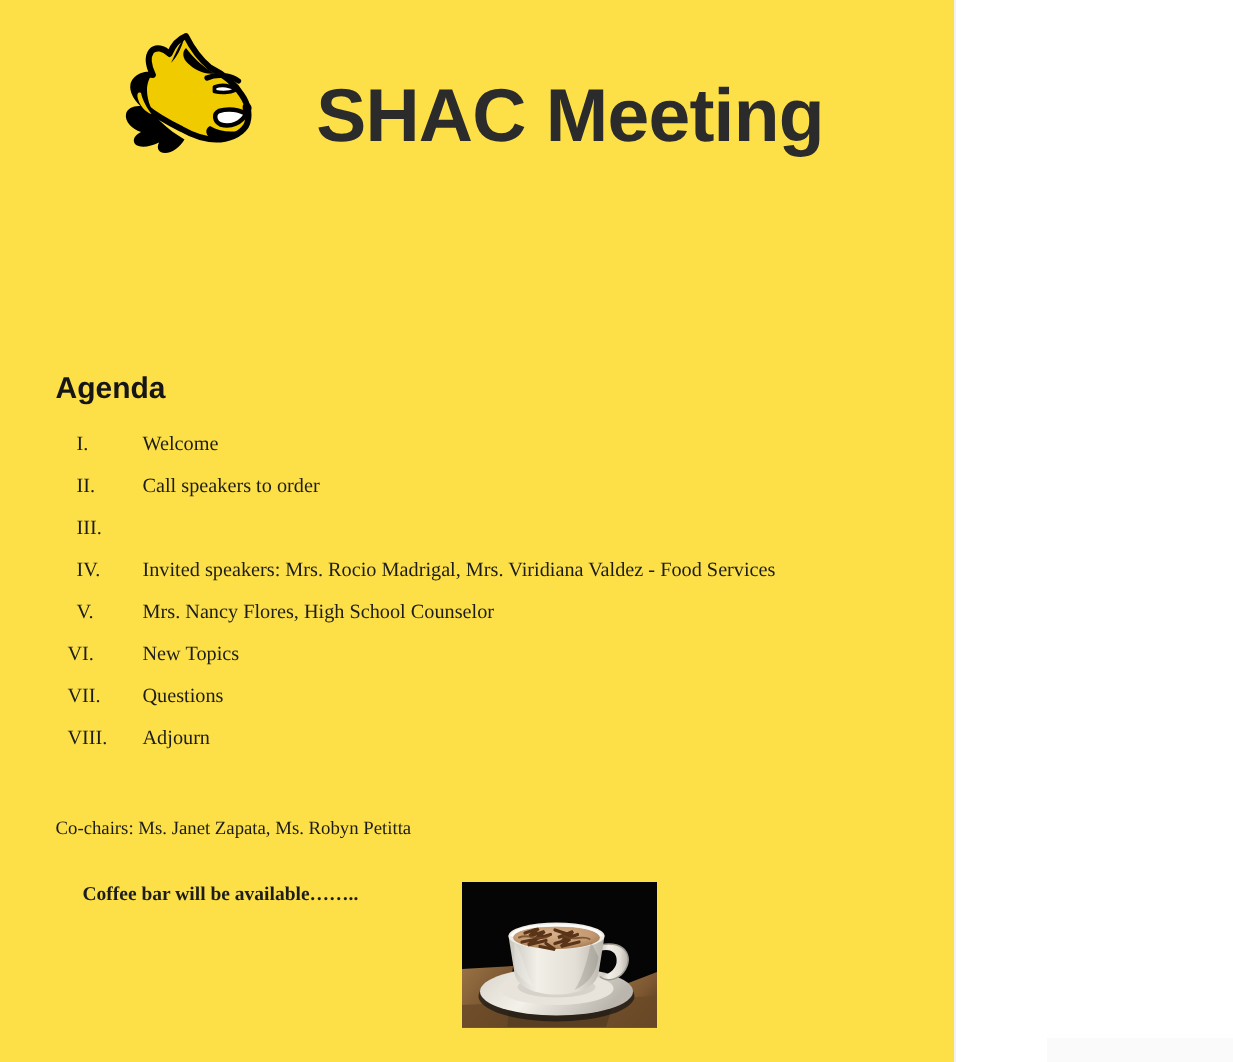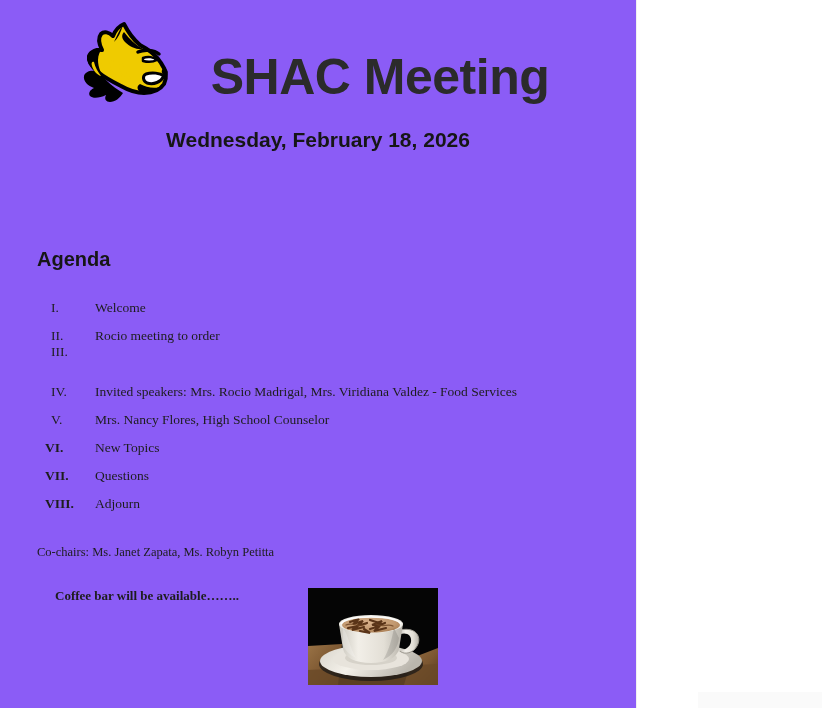--- a/index.html
+++ b/index.html
@@ -15,21 +15,21 @@
     font-family: "Liberation Serif", serif;
     -webkit-font-smoothing: antialiased;
   }
 
   
   #page {
     position: absolute;
     left: 0; top: 0;
     width: 822px;
     height: 708px;
-    background: #8b5cf6;
+    background: #fde047;
   }
 
   
   #page-edge {
     position: absolute;
     left: 636px; top: 0;
     width: 1px; height: 708px;
     background: #f0f0f0;
   }
   #page-gutter {
@@ -112,25 +112,24 @@
     font-size: 13.5px;
     color: #1d1d1d;
   }
   .agenda-numeral {
     width: 50px;
     flex: 0 0 50px;
     text-align: left;
     padding-left: 6px;
     box-sizing: border-box;
   }
-  .agenda-numeral.wide { padding-left: 0px; font-weight: bold; }
+  .agenda-numeral.wide { padding-left: 0px; }
   .agenda-text {
     flex: 1 1 auto;
     white-space: nowrap;
-    margin-top: 12px;
   }
 
   
   #chairs {
     position: absolute;
     left: 37px;
     top: 545px;
     font-family: "Liberation Serif", serif;
     font-size: 12.5px;
     line-height: 15px;
@@ -206,37 +205,36 @@
 
         <path d="M66 56 C72 54 80 55 84 58 C81 64 74 67 67 65 C63 63 62 58 66 56 Z" fill="#ffffff" stroke="#000000" stroke-width="3" stroke-linejoin="round"></path>
         <path d="M70 57 L72 63 L74 57 Z" fill="#ffffff"></path>
 
         <path d="M60 66 C67 70 76 71 83 68 C79 74 70 77 62 75 C57 73 56 68 60 66 Z" fill="#000000"></path>
       </svg>
     </div>
 
     <div id="doc-title">SHAC Meeting</div>
 
-    <div class="subhead" id="meeting-date">Wednesday, February 18, 2026</div>
 
 
   </div>
 
   <div id="agenda-heading">Agenda</div>
 
   <div id="agenda-list">
 
     <div class="agenda-item">
       <span class="agenda-numeral">I.</span>
       <span class="agenda-text">Welcome</span>
     </div>
 
     <div class="agenda-item">
       <span class="agenda-numeral">II.</span>
-      <span class="agenda-text">Rocio meeting to order</span>
+      <span class="agenda-text">Call speakers to order</span>
     </div>
 
     <div class="agenda-item">
       <span class="agenda-numeral">III.</span>
     </div>
 
     <div class="agenda-item">
       <span class="agenda-numeral">IV.</span>
       <span class="agenda-text">Invited speakers: Mrs. Rocio Madrigal, Mrs. Viridiana Valdez - Food Services</span>
     </div>

